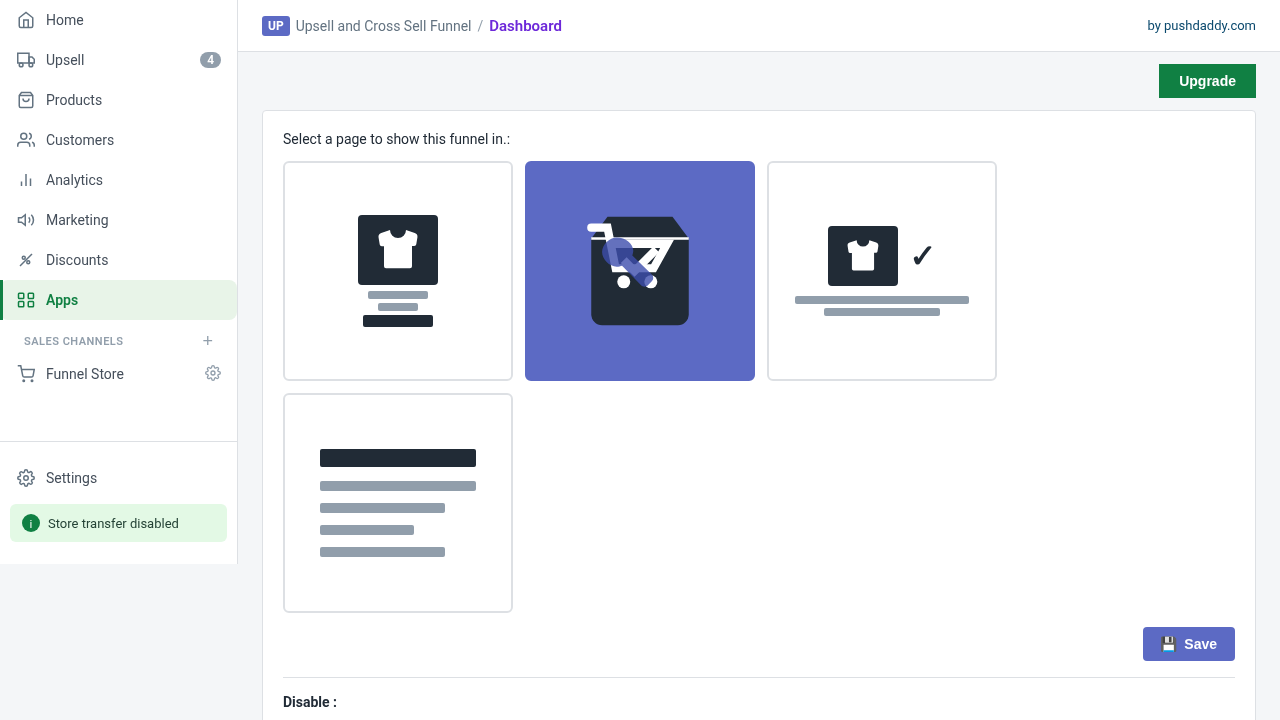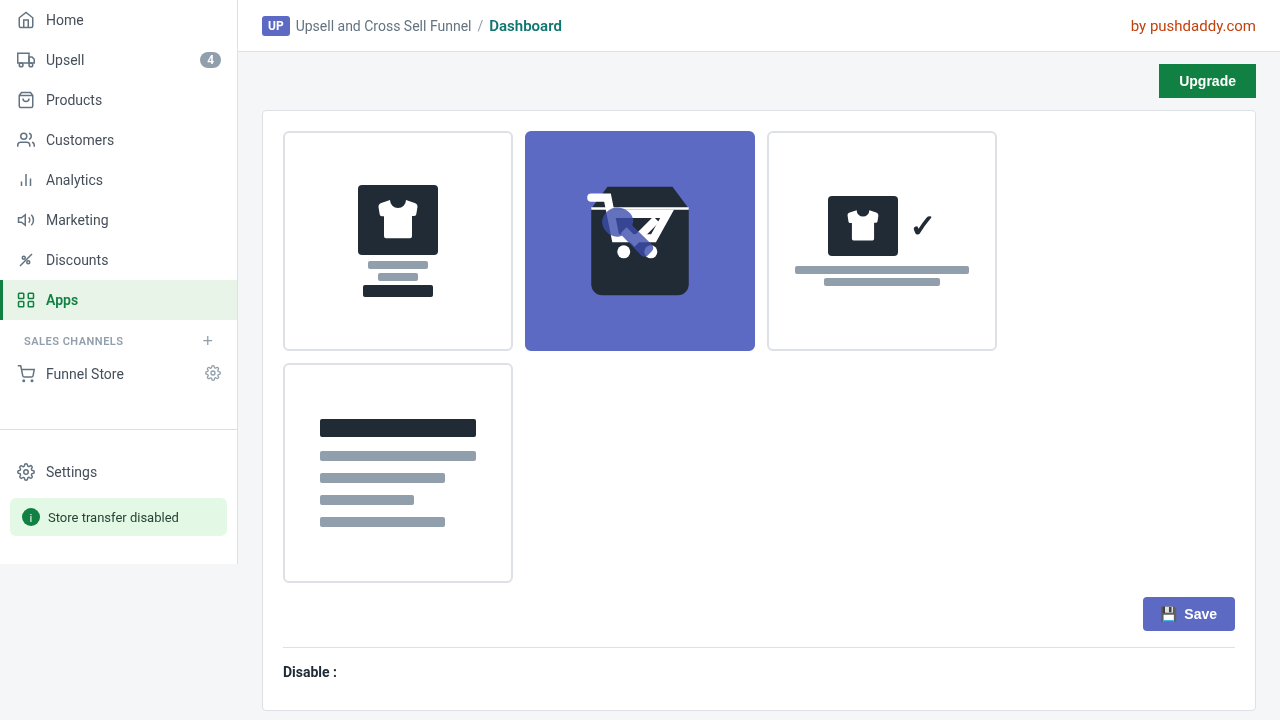--- a/index.html
+++ b/index.html
@@ -24,20 +24,21 @@
       cursor: pointer;
       color: #454f5b;
       font-size: 14px;
       gap: 10px;
       position: relative;
     }
     .sidebar-item.active {
       background: #e8f4e8;
       color: #108043;
       font-weight: 600;
+      border-radius: 8px;
     }
     .sidebar-item.active::before {
       content: '';
       position: absolute;
       left: 0;
       top: 0;
       bottom: 0;
       width: 3px;
       background: #108043;
     }
@@ -74,21 +75,21 @@
     .sidebar-add-btn {
       background: none;
       border: none;
       cursor: pointer;
       color: #919eab;
       font-size: 18px;
       line-height: 1;
       padding: 0;
     }
     .sidebar-footer {
-      padding: 22px 0;
+      padding: 16px 0;
       border-top: 1px solid #dde0e4;
     }
     .store-transfer-bar {
       margin: 6px 10px;
       background: #e3f9e5;
       border-radius: 6px;
       padding: 10px 12px;
       display: flex;
       align-items: center;
       gap: 8px;
@@ -137,22 +138,22 @@
     .app-logo {
       background: #5c6ac4;
       color: #fff;
       font-weight: 700;
       font-size: 12px;
       padding: 3px 6px;
       border-radius: 3px;
     }
     .breadcrumb-link { color: #637381; }
     .breadcrumb-sep { color: #919eab; }
-    .breadcrumb-current { color: #0f766e; font-weight: 600; font-size: 15px; }
-    .topbar-right { font-size: 15px; color: #c2410c; padding-left: 44px; }
+    .breadcrumb-current { color: #6d28d9; font-weight: 600; font-size: 15px; }
+    .topbar-right { font-size: 13px; color: #0c4a6e; padding-left: 44px; }
 
     
     .content {
       flex: 1;
       overflow-y: auto;
       padding: 0;
     }
     .upgrade-bar {
       display: flex;
       justify-content: flex-end;
@@ -451,20 +452,21 @@
 
   <div class="content">
 
     <div class="upgrade-bar">
       <button class="upgrade-btn">Upgrade</button>
     </div>
 
     <div class="card">
 
       <div>
+        <div class="section-label">Select a page to show this funnel in.:</div>
         <div class="page-options">
 
           <div class="page-option">
             <div class="page-option-inner">
               <div class="icon-tshirt">
                 <svg viewBox="0 0 24 24" fill="white">
                     <path d="M20.38 3.46L16 2a4 4 0 0 1-8 0L3.62 3.46a2 2 0 0 0-1.34 2.23l.58 3.57a1 1 0 0 0 .99.84H5v10a1 1 0 0 0 1 1h12a1 1 0 0 0 1-1V10h1.15a1 1 0 0 0 .99-.84l.58-3.57a2 2 0 0 0-1.33-2.13z"></path>
                   </svg>
               </div>
               <div class="line-block"></div>

